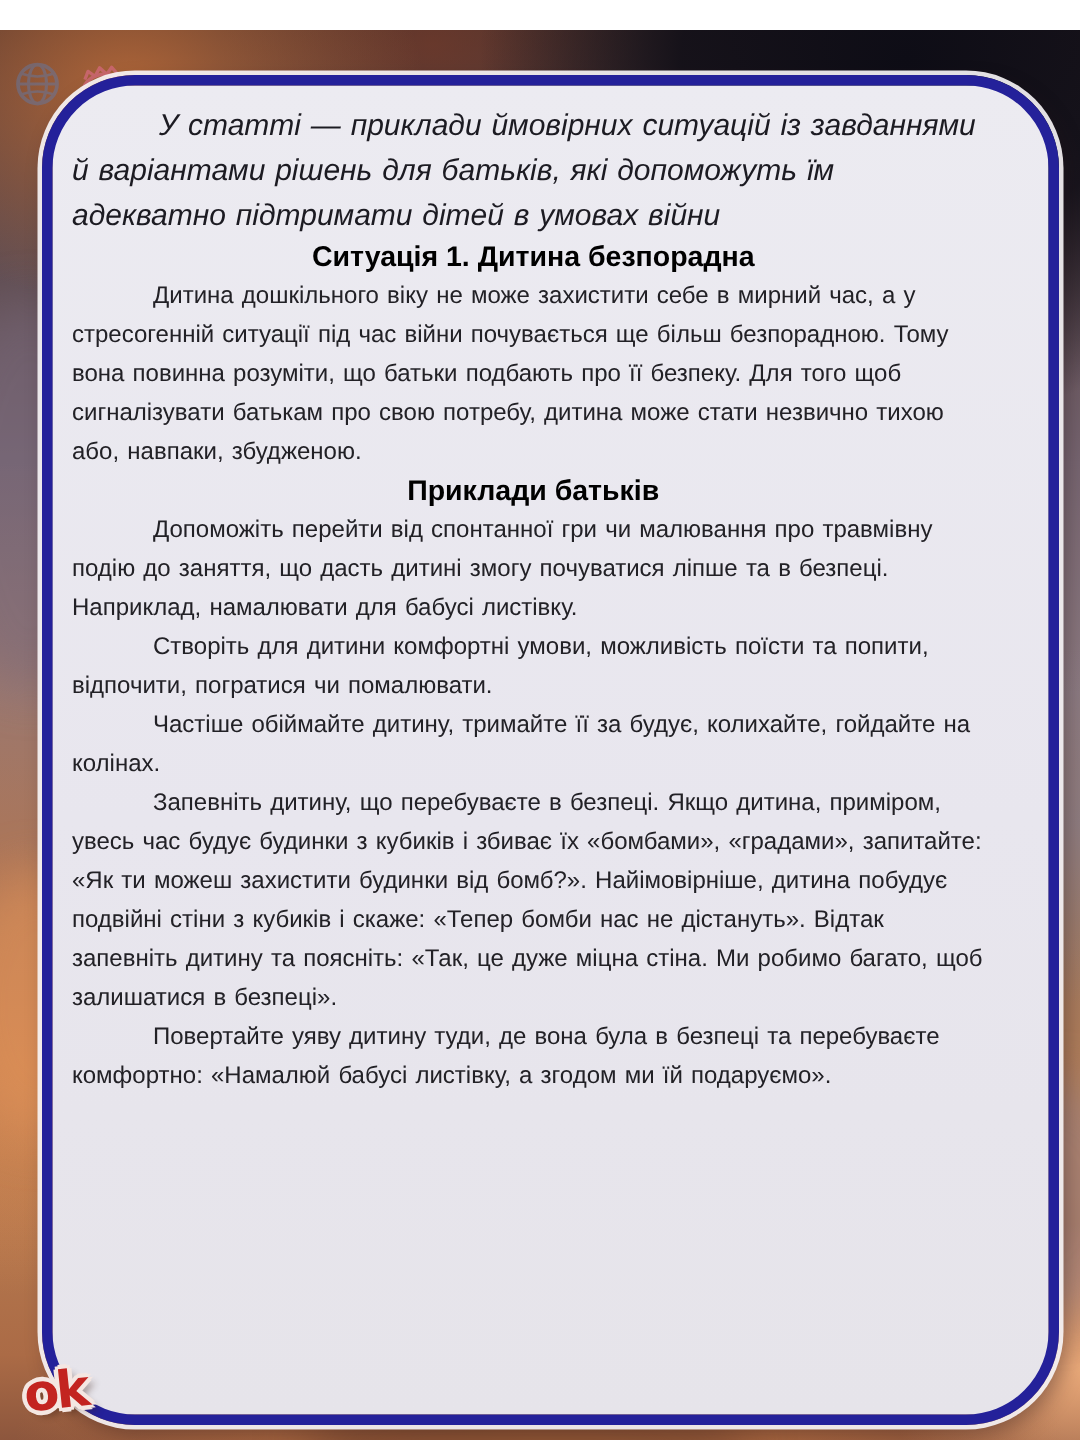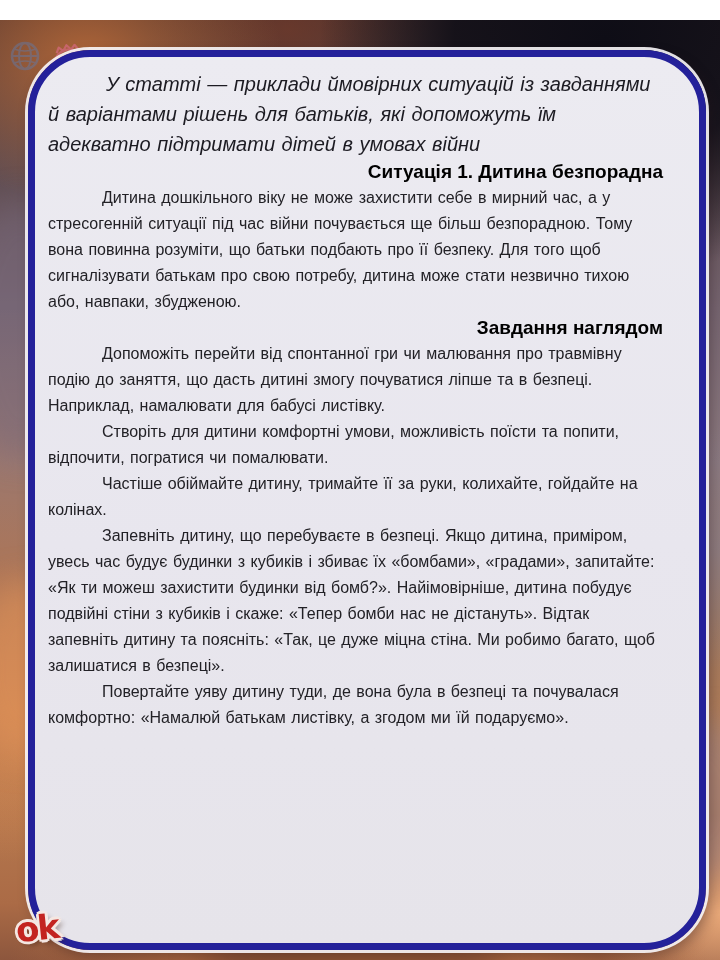--- a/index.html
+++ b/index.html
@@ -53,21 +53,21 @@
     line-height: 30px;
     text-indent: 58px;
     color: #1c1b22;
     word-spacing: 1px;
   }
   .sec-heading {
     margin: 0;
     font-size: 19px;
     font-weight: bold;
     line-height: 26px;
-    text-align: right;
+    text-align: center;
     color: #000;
   }
   .body-par {
     margin: 0;
     font-size: 16px;
     line-height: 26px;
     text-indent: 54px;
     word-spacing: 1px;
     color: #222126;
   }
@@ -122,24 +122,24 @@
     </span>
   </div>
 
   <div class="card">
     <div class="card-inner">
       <p class="intro">У статті — приклади ймовірних ситуацій із завданнями й варіантами рішень для батьків, які допоможуть їм адекватно підтримати дітей в умовах війни</p>
 
       <h2 class="sec-heading">Ситуація 1. Дитина безпорадна</h2>
       <p class="body-par">Дитина дошкільного віку не може захистити себе в мирний час, а у стресогенній ситуації під час війни почувається ще більш безпорадною. Тому вона повинна розуміти, що батьки подбають про її безпеку. Для того щоб сигналізувати батькам про свою потребу, дитина може стати незвично тихою або, навпаки, збудженою.</p>
 
-      <h2 class="sec-heading">Завдання наглядом</h2>
+      <h2 class="sec-heading">Приклади батьків</h2>
       <p class="body-par">Допоможіть перейти від спонтанної гри чи малювання про травмівну подію до заняття, що дасть дитині змогу почуватися ліпше та в безпеці. Наприклад, намалювати для бабусі листівку.</p>
       <p class="body-par">Створіть для дитини комфортні умови, можливість поїсти та попити, відпочити, погратися чи помалювати.</p>
 
-      <p class="body-par">Частіше обіймайте дитину, тримайте її за руки, колихайте, гойдайте на колінах.</p>
+      <p class="body-par">Частіше обіймайте дитину, тримайте її за будує, колихайте, гойдайте на колінах.</p>
       <p class="body-par">Запевніть дитину, що перебуваєте в безпеці. Якщо дитина, приміром, увесь час будує будинки з кубиків і збиває їх «бомбами», «градами», запитайте: «Як ти можеш захистити будинки від бомб?». Найімовірніше, дитина побудує подвійні стіни з кубиків і скаже: «Тепер бомби нас не дістануть». Відтак запевніть дитину та поясніть: «Так, це дуже міцна стіна. Ми робимо багато, щоб залишатися в безпеці».</p>
-      <p class="body-par">Повертайте уяву дитину туди, де вона була в безпеці та почувалася комфортно: «Намалюй батькам листівку, а згодом ми їй подаруємо».</p>
+      <p class="body-par">Повертайте уяву дитину туди, де вона була в безпеці та перебуваєте комфортно: «Намалюй бабусі листівку, а згодом ми їй подаруємо».</p>
     </div>
   </div>
 
   <div class="ok-logo">ok</div>
 </div>
 
 </body></html>

